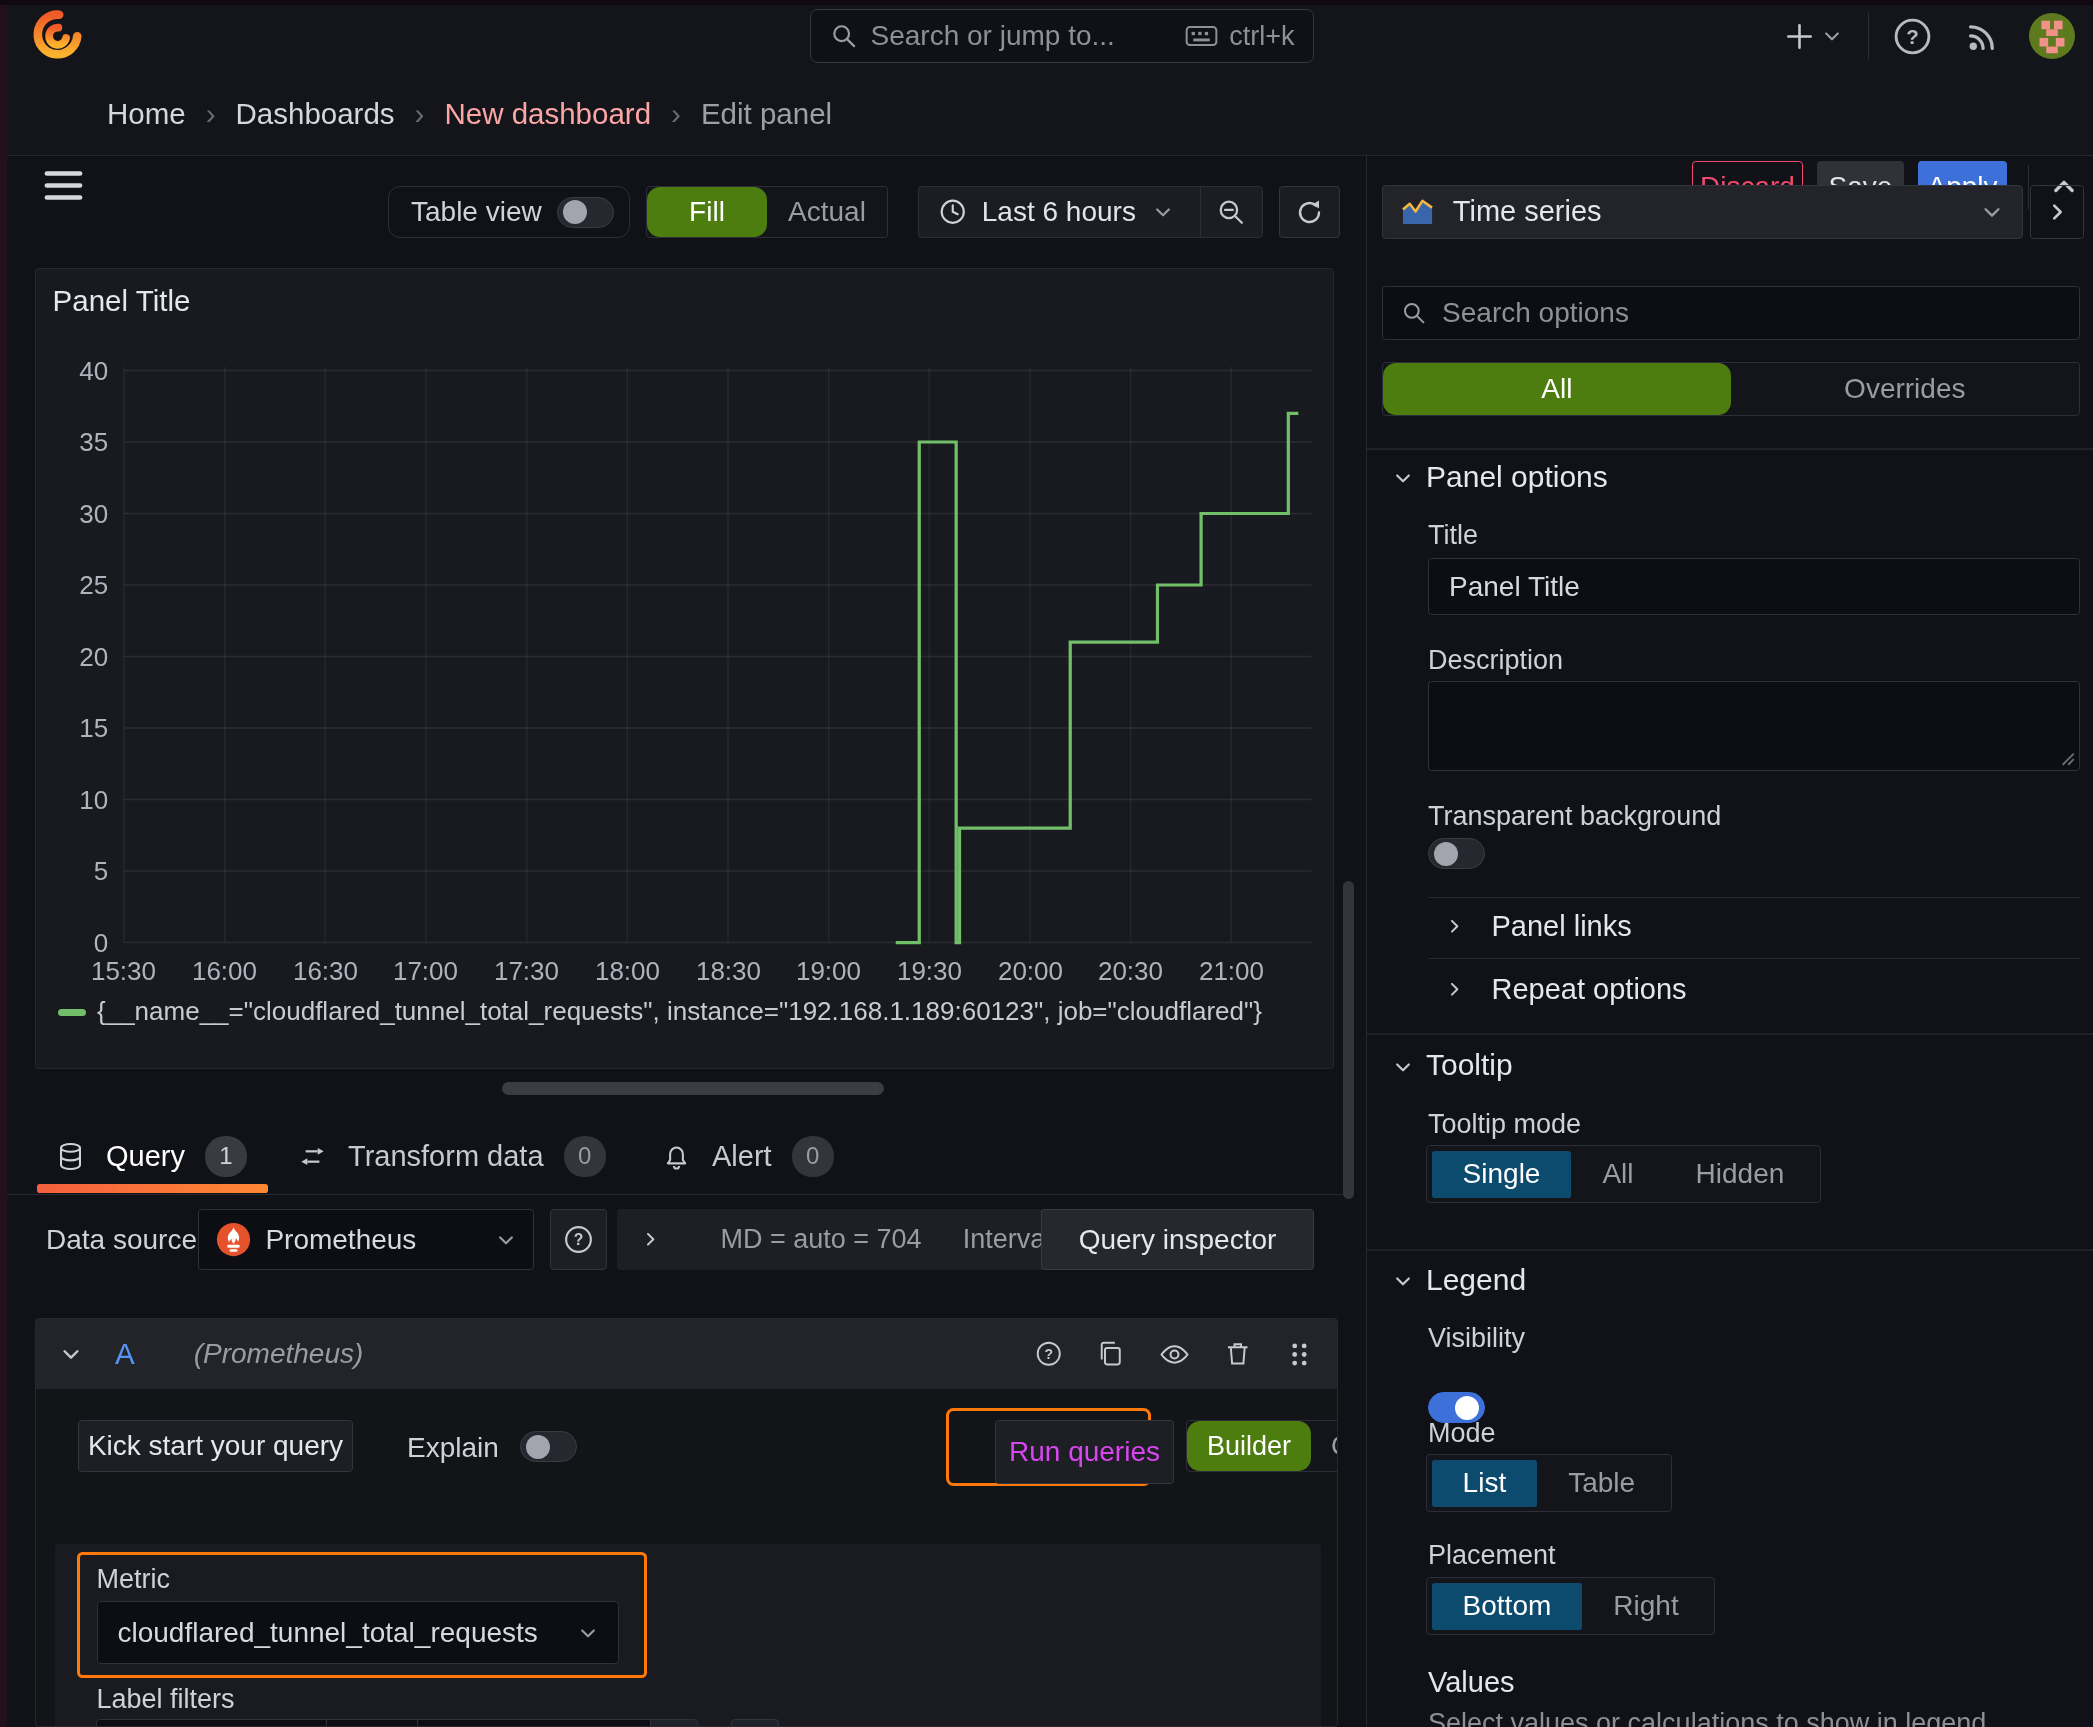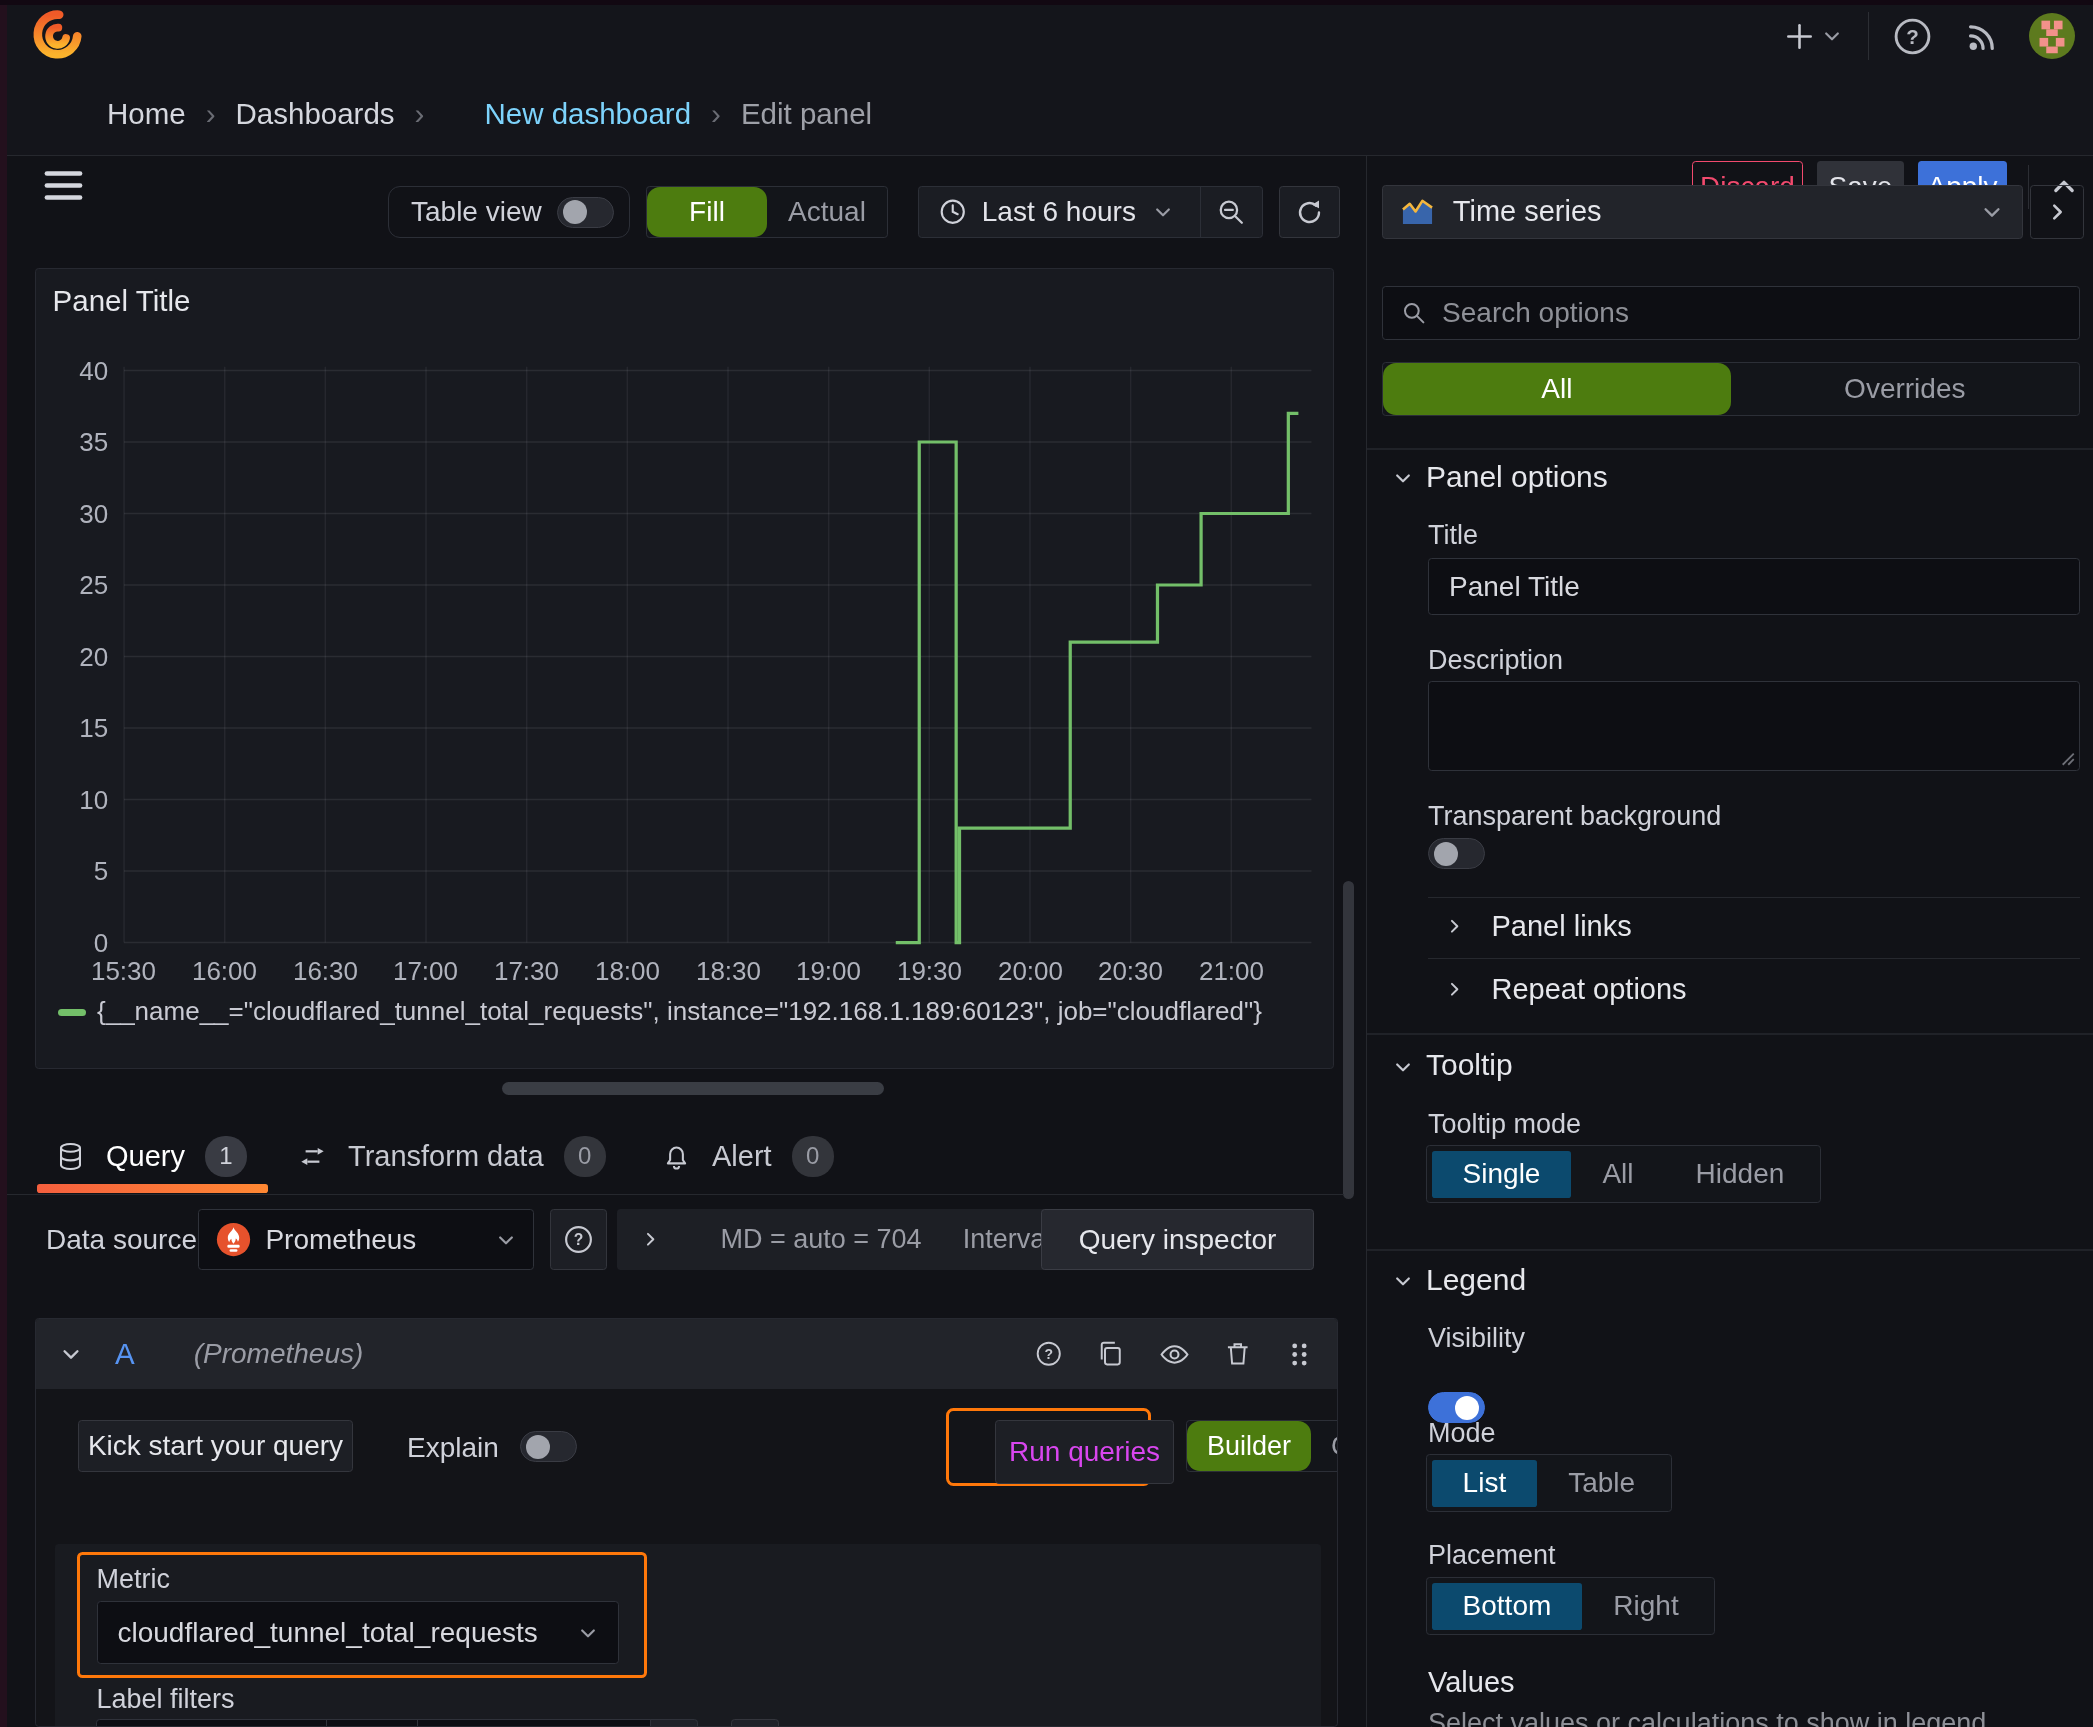--- a/index.html
+++ b/index.html
@@ -46,20 +46,39 @@
       <defs>
           <linearGradient id="glogo" x1="0" y1="1" x2="0" y2="0">
             <stop offset="0" stop-color="#fcb32c"></stop>
             <stop offset="1" stop-color="#f05a28"></stop>
           </linearGradient>
         </defs>
       <path d="M34 9 a23 23 0 1 0 21 25" stroke="url(#glogo)" stroke-width="10" fill="none" stroke-linecap="round"></path>
       <path d="M33 24 a10 10 0 1 0 9 12" stroke="url(#glogo)" stroke-width="9" fill="none" stroke-linecap="round"></path>
     </svg>
   </div>
+  <div class="abs flex" style="left:810px;top:9.2px;width:504px;height:54px;background:#101116;border:0.9px solid #36383f;border-radius:7.4px;padding:0 18.5px;box-sizing:border-box;">
+    <span class="ic" style="color:#9a9ca5;margin-right:13px;">
+      <svg width="28" height="28" viewBox="0 0 36 36">
+          <circle cx="15" cy="15" r="9.5" stroke="currentColor" stroke-width="2.8" fill="none"></circle>
+          <line x1="22" y1="22" x2="31" y2="31" stroke="currentColor" stroke-width="2.8" stroke-linecap="round"></line>
+        </svg>
+    </span>
+    <span style="font-size:28px;color:#8e9097;flex:1;">Search or jump to...</span>
+    <span class="ic" style="color:#8e9097;margin-right:11px;">
+      <svg width="33" height="28" viewBox="0 0 40 32">
+          <rect x="2" y="5" width="36" height="22" rx="4" stroke="currentColor" stroke-width="2.4" fill="none"></rect>
+          <rect x="8" y="11" width="4" height="4" fill="currentColor"></rect>
+          <rect x="16" y="11" width="4" height="4" fill="currentColor"></rect>
+          <rect x="24" y="11" width="4" height="4" fill="currentColor"></rect>
+          <rect x="10" y="19" width="20" height="3.5" fill="currentColor"></rect>
+        </svg>
+    </span>
+    <span style="font-size:27px;color:#8e9097;">ctrl+k</span>
+  </div>
   <div class="abs flex" style="left:1781px;top:0;height:72px;">
     <span class="ic" style="width:37px;height:37px;">
       <svg width="31" height="31" viewBox="0 0 36 36">
           <line x1="18" y1="5" x2="18" y2="31" stroke="currentColor" stroke-width="3" stroke-linecap="round"></line>
           <line x1="5" y1="18" x2="31" y2="18" stroke="currentColor" stroke-width="3" stroke-linecap="round"></line>
         </svg>
     </span>
     <span class="ic" style="width:28px;height:28px;color:#9a9ca5;">
       <svg width="20" height="20" viewBox="0 0 24 24">
           <polyline points="5,9 12,16 19,9" stroke="currentColor" stroke-width="2.6" fill="none" stroke-linecap="round" stroke-linejoin="round"></polyline>
@@ -110,21 +129,21 @@
           <line x1="4" y1="19" x2="40" y2="19"></line>
           <line x1="4" y1="32" x2="40" y2="32"></line>
         </g>
       </svg>
   </span>
   <div class="abs flex" style="left:107px;top:0;height:83px;gap:20px;font-size:29.5px;">
     <span style="color:#d5d7de;">Home</span>
     <span style="color:#6a6c74;">›</span>
     <span style="color:#d5d7de;">Dashboards</span>
     <span style="color:#6a6c74;">›</span>
-    <span style="color:#7dd3fc;margin-left:40px;">New dashboard</span>
+    <span style="color:#fca5a5;">New dashboard</span>
     <span style="color:#6a6c74;">›</span>
     <span style="color:#9ea0a8;">Edit panel</span>
   </div>
   <div class="abs flex" style="left:1692px;top:89px;height:52px;gap:14px;">
     <div class="btn" style="width:111px;height:52px;border:0.9px solid #f24a6e;color:#f24a6e;background:transparent;">Discard</div>
     <div class="btn" style="width:87px;height:52px;background:#303239;color:#e3e4ea;">Save</div>
     <div class="btn" style="width:89px;height:52px;background:#3d71d9;color:#fff;">Apply</div>
     <div style="width:0.9px;height:44px;background:#2c2e34;margin-left:7.4px;"></div>
     <span class="ic" style="width:41px;height:41px;">
       <svg width="28" height="28" viewBox="0 0 24 24">

